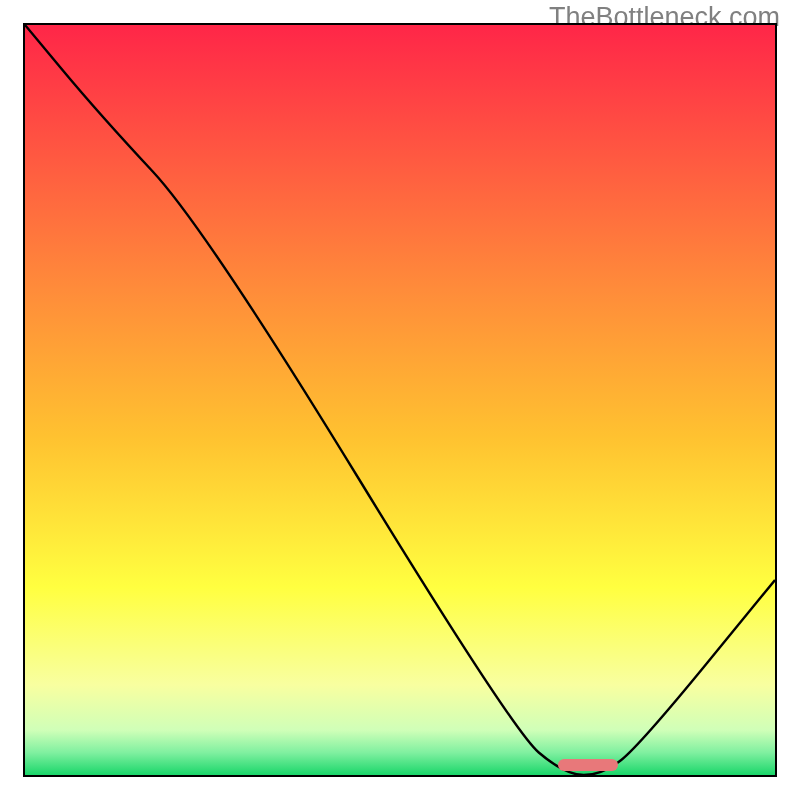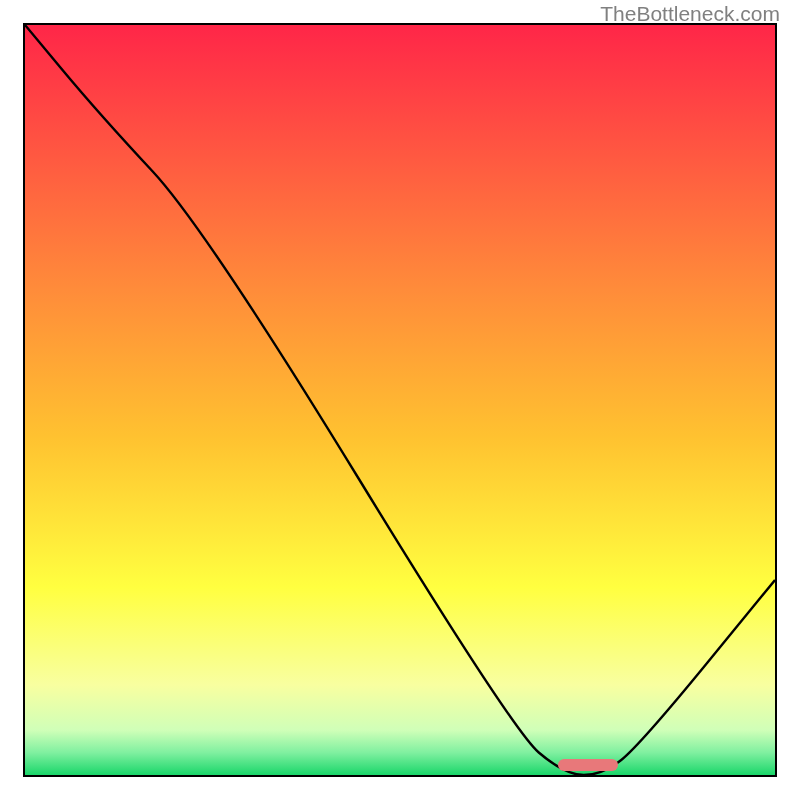--- a/index.html
+++ b/index.html
@@ -33,21 +33,21 @@
     left: 0;
     top: 0;
     width: 100%;
     height: 100%;
   }
   .watermark {
     position: absolute;
     top: 2px;
     right: 20px;
     color: #808080;
-    font-size: 21px;
+    font-size: 27px;
     font-weight: 500;
   }
   .marker {
     position: absolute;
     height: 12px;
     border-radius: 6px;
   }
 </style>
 </head>
 <body>

